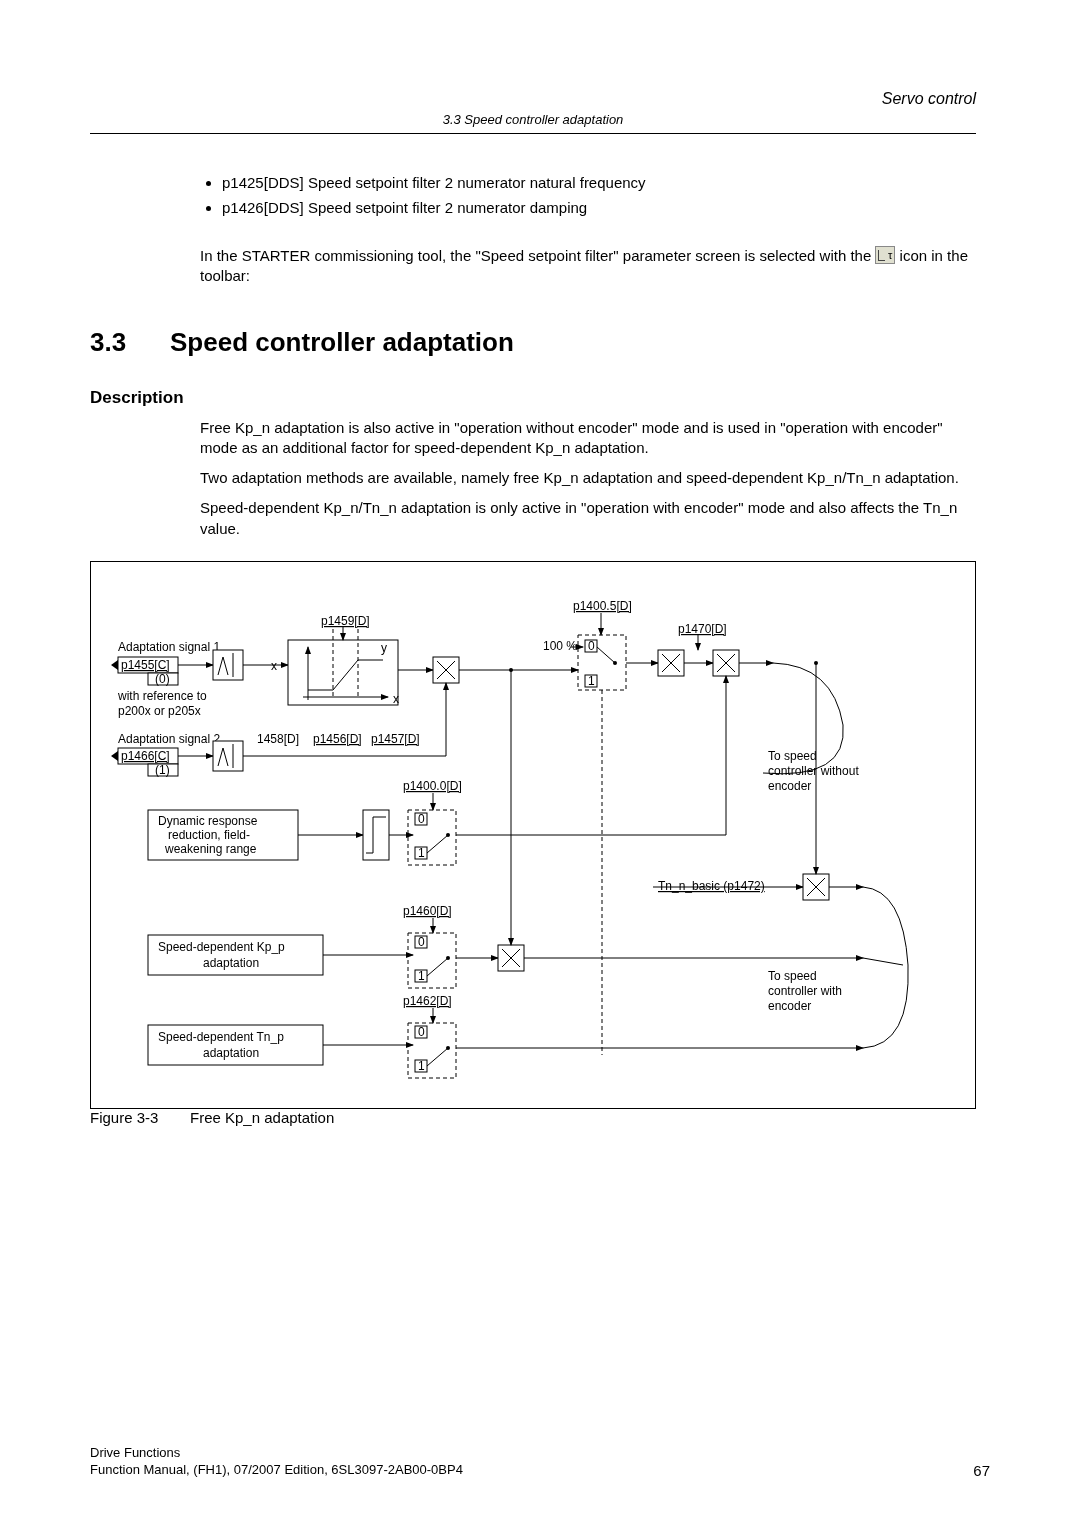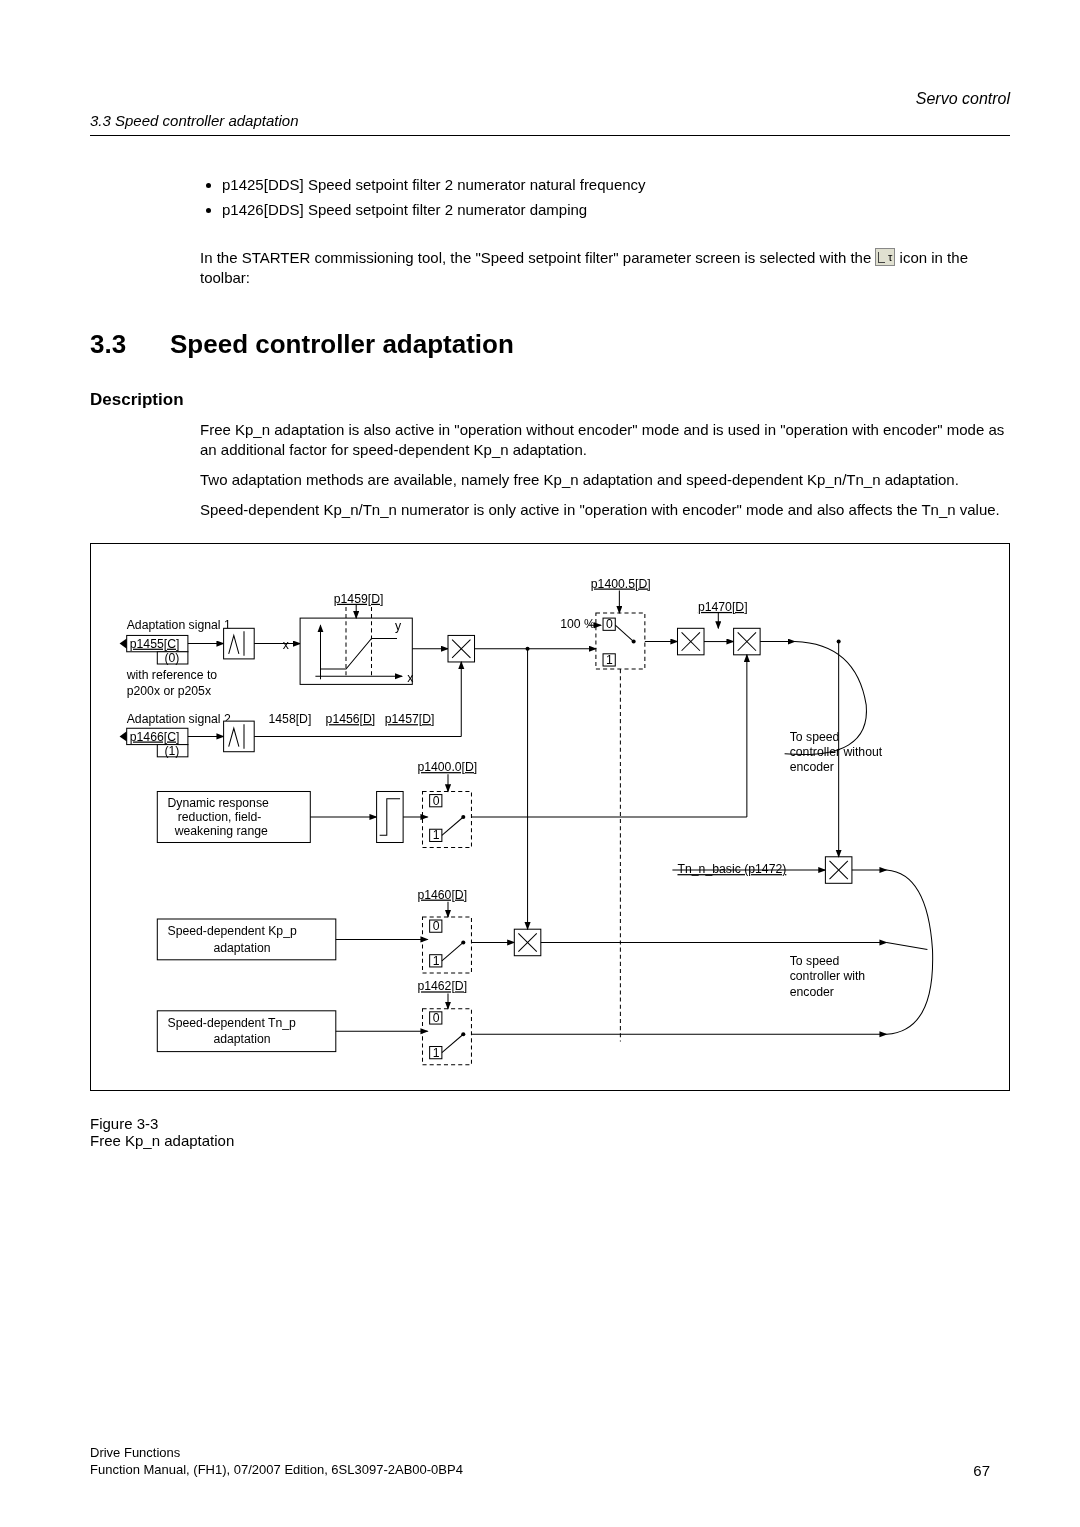--- a/index.html
+++ b/index.html
@@ -5,34 +5,34 @@
   body {
     font-family: Arial, Helvetica, sans-serif;
     font-size: 16px;
     color: #000;
     margin: 0;
     padding: 0;
     background: #fff;
     width: 1080px;
   }
   .page {
-    padding: 90px 70px 40px 90px;
+    padding: 90px 104px 40px 90px;
     box-sizing: border-box;
     min-height: 1527px;
     position: relative;
   }
   .running-head {
     text-align: right;
     font-style: italic;
     margin-bottom: 4px;
   }
   .running-sub {
-    text-align: left;
+    text-align: center;
     font-style: italic;
-    font-size: 15px;
+    font-size: 13px;
     margin-bottom: 6px;
   }
   hr.top-rule {
     border: none;
     border-top: 1.5px solid #000;
     margin: 0 0 40px 0;
   }
   .content-indent {
     margin-left: 110px;
   }
@@ -102,22 +102,21 @@
     width: 100%;
     height: 100%;
   }
   .fblock text {
     font-family: Arial, Helvetica, sans-serif;
     font-size: 12px;
   }
   .cap-row {
     display: flex;
     font-size: 15px;
-    margin-top: 24px;
-    flex-direction: column;
+    margin-top: 0;
   }
   .cap-label { width: 100px; }
   .footer {
     position: absolute;
     left: 90px; right: 90px; bottom: 48px;
     display: flex;
     justify-content: space-between;
     align-items: flex-end;
     font-size: 13px;
   }
@@ -152,21 +151,21 @@
 
   <div class="section-row">
     <div class="section-num">3.3</div>
     <div class="section-title">Speed controller adaptation</div>
   </div>
 
   <h3 class="sub">Description</h3>
   <div class="content-indent">
     <div class="paragraph">Free Kp_n adaptation is also active in "operation without encoder" mode and is used in "operation with encoder" mode as an additional factor for speed-dependent Kp_n adaptation.</div>
     <div class="paragraph">Two adaptation methods are available, namely free Kp_n adaptation and speed-dependent Kp_n/Tn_n adaptation.</div>
-    <div class="paragraph">Speed-dependent Kp_n/Tn_n numerator is only active in "operation with encoder" mode and also affects the Tn_n value.</div>
+    <div class="paragraph">Speed-dependent Kp_n/Tn_n adaptation is only active in "operation with encoder" mode and also affects the Tn_n value.</div>
   </div>
 
   <div class="figure-box fblock">
     <svg viewBox="0 0 860 500" preserveAspectRatio="xMidYMid meet">
       <defs>
         <marker id="ah" markerWidth="8" markerHeight="8" refX="7" refY="3" orient="auto">
           <path d="M0,0 L8,3 L0,6 Z" fill="#000"></path>
         </marker>
       </defs>
 

